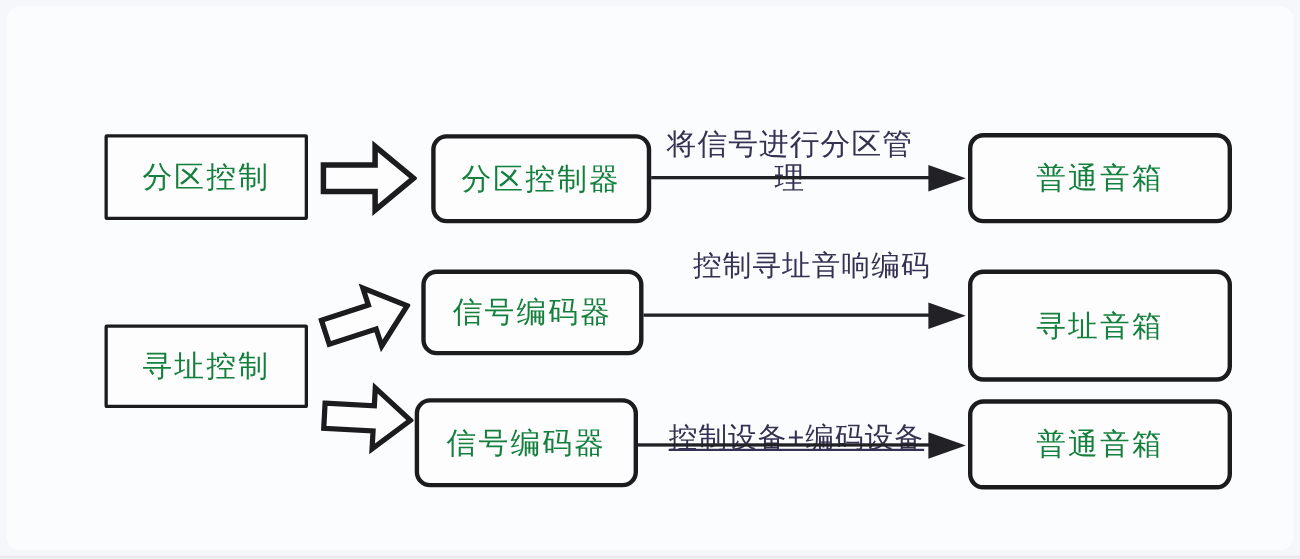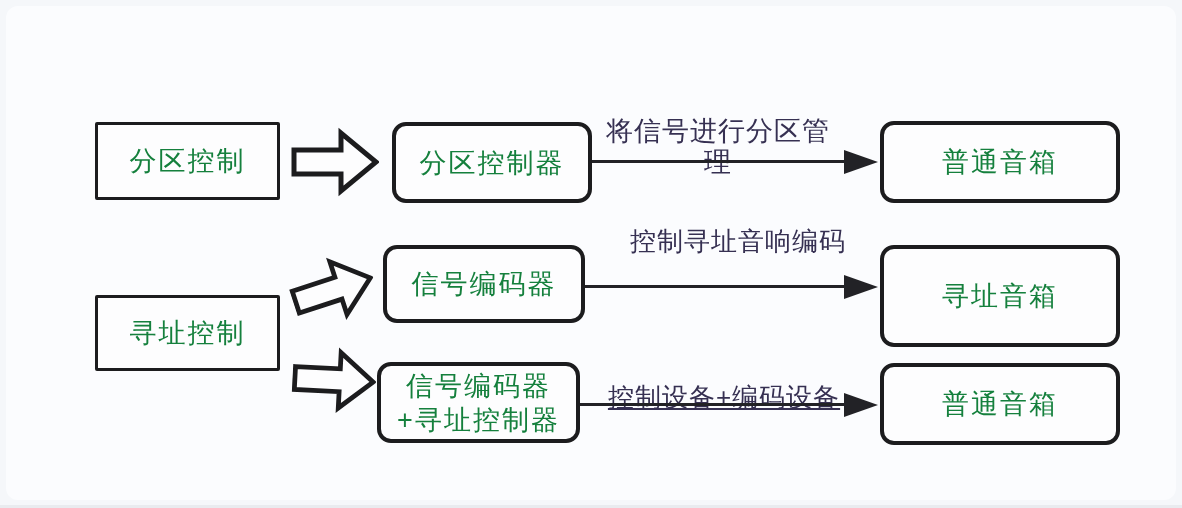--- a/index.html
+++ b/index.html
@@ -144,21 +144,20 @@
   <div class="node rounded n-spk2">
     <span class="line">寻址音箱</span>
   </div>
 
   <svg class="block-arrow ba-3" viewBox="0 0 88 70">
     <polygon points="3,23 50,23 50,6 85,35 50,64 50,47 3,47" fill="#fdfdfe" stroke="#1c1c1e" stroke-width="5" stroke-linejoin="miter"></polygon>
   </svg>
 
   <div class="node rounded n-encaddr">
     <span class="line">信号编码器</span>
-    <span class="line">+寻址控制器</span>
   </div>
 
   <div class="arrow-label al-3">
     <span class="line">控制设备+编码设备</span>
   </div>
   <div class="shaft sh-3"></div>
   <div class="head hd-3"></div>
 
   <div class="node rounded n-spk3">
     <span class="line">普通音箱</span>

